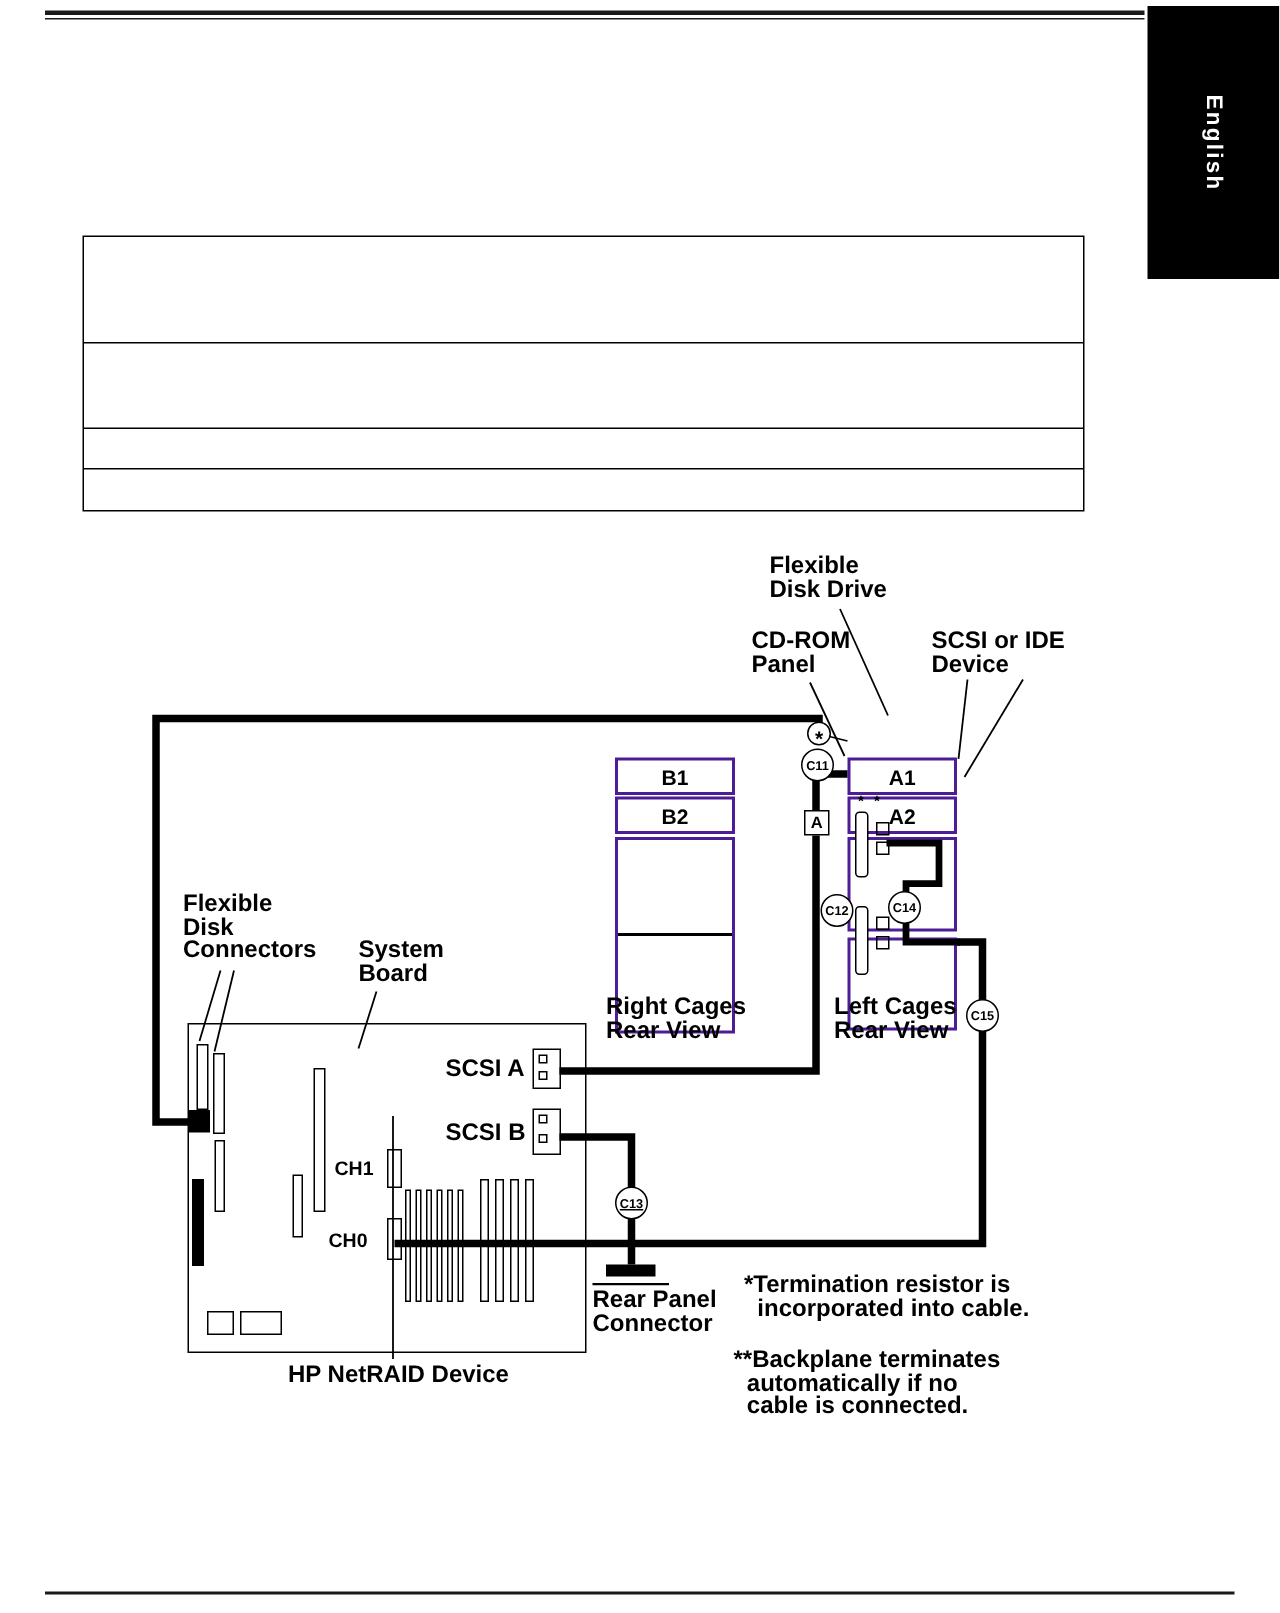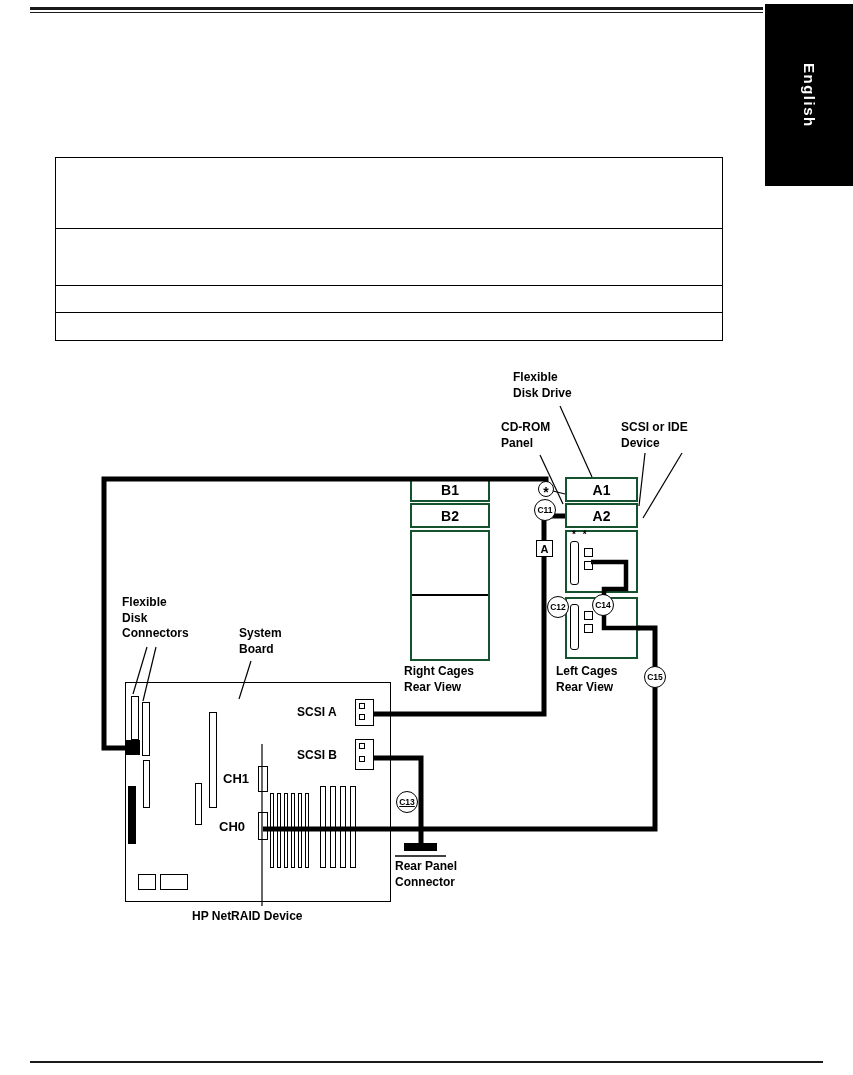--- a/index.html
+++ b/index.html
@@ -11,26 +11,26 @@
   .tab {
     position:absolute; background:#000; color:#fff;
     display:flex; align-items:center; justify-content:center;
     writing-mode:vertical-rl;
     font-weight:bold; font-size:15px; letter-spacing:1.5px;
   }
   .notice-box { position:absolute; border:1px solid #000; box-sizing:border-box; }
   .notice-row { width:100%; box-sizing:border-box; }
   .notice-row.divided { border-bottom:1px solid #000; }
   .lbl {
-    position:absolute; font-weight:bold; font-size:12px; line-height:15.5px;
+    position:absolute; font-weight:bold; font-size:16px; line-height:15.5px;
     white-space:pre; z-index:6;
   }
   .box {
-    position:absolute; border:2px solid #14532d; box-sizing:border-box;
-    background:#fff; z-index:1;
+    position:absolute; border:2px solid #4c1d95; box-sizing:border-box;
+    background:#fff; z-index:1;margin-top:28px;
   }
   .bay { display:flex; align-items:center; justify-content:center; font-weight:bold; font-size:14px; }
   .cage-divider { position:absolute; left:0; width:100%; border-top:2px solid #000; }
   .board { position:absolute; border:1.5px solid #000; box-sizing:border-box; background:#fff; z-index:1; }
   .slot { position:absolute; border:1px solid #000; box-sizing:border-box; background:#fff; z-index:2; }
   .slot.thick { border-width:1.5px; }
   .slot.filled { background:#000; border-color:#000; }
   .mini { position:absolute; border:1px solid #000; box-sizing:border-box; z-index:3; }
   .cage-conn { position:absolute; border:1.5px solid #000; border-radius:3px; box-sizing:border-box; background:#fff; z-index:2; }
   .callout {
@@ -157,21 +157,21 @@
   </div>
   <div class="callout" style="left:547px; top:596px; width:22px; height:22px;">
     <span>C12</span>
   </div>
   <div class="callout" style="left:592px; top:594px; width:22px; height:22px;">
     <span>C14</span>
   </div>
   <div class="callout" style="left:644px; top:666px; width:22px; height:22px;">
     <span>C15</span>
   </div>
-  <div class="callout" style="left:396px; top:791px; width:22px; height:22px;text-decoration:underline;">
+  <div class="callout" style="left:410px; top:791px; width:22px; height:22px;text-decoration:underline;">
     <span>C13</span>
   </div>
 
   <div class="lbl" style="left:513px; top:370px;">Flexible
 Disk Drive</div>
   <div class="lbl" style="left:501px; top:420px;">CD-ROM
 Panel</div>
   <div class="lbl" style="left:621px; top:420px;">SCSI or IDE
 Device</div>
   <div class="lbl" style="left:404px; top:664px;">Right Cages
@@ -184,14 +184,19 @@
   <div class="lbl" style="left:239px; top:626px;">System
 Board</div>
   <div class="lbl" style="left:297px; top:705px;">SCSI A</div>
   <div class="lbl" style="left:297px; top:748px;">SCSI B</div>
   <div class="lbl" style="left:223px; top:771px; font-size:13px;">CH1</div>
   <div class="lbl" style="left:219px; top:819px; font-size:13px;">CH0</div>
   <div class="lbl" style="left:192px; top:909px;">HP NetRAID Device</div>
   <div class="lbl" style="left:395px; top:859px;">Rear Panel
 Connector</div>
 
+  <div class="lbl" style="left:496px; top:849px;">*Termination resistor is
+  incorporated into cable.</div>
+  <div class="lbl" style="left:489px; top:899px;">**Backplane terminates
+  automatically if no
+  cable is connected.</div>
 
 </div>
 
 </body></html>

